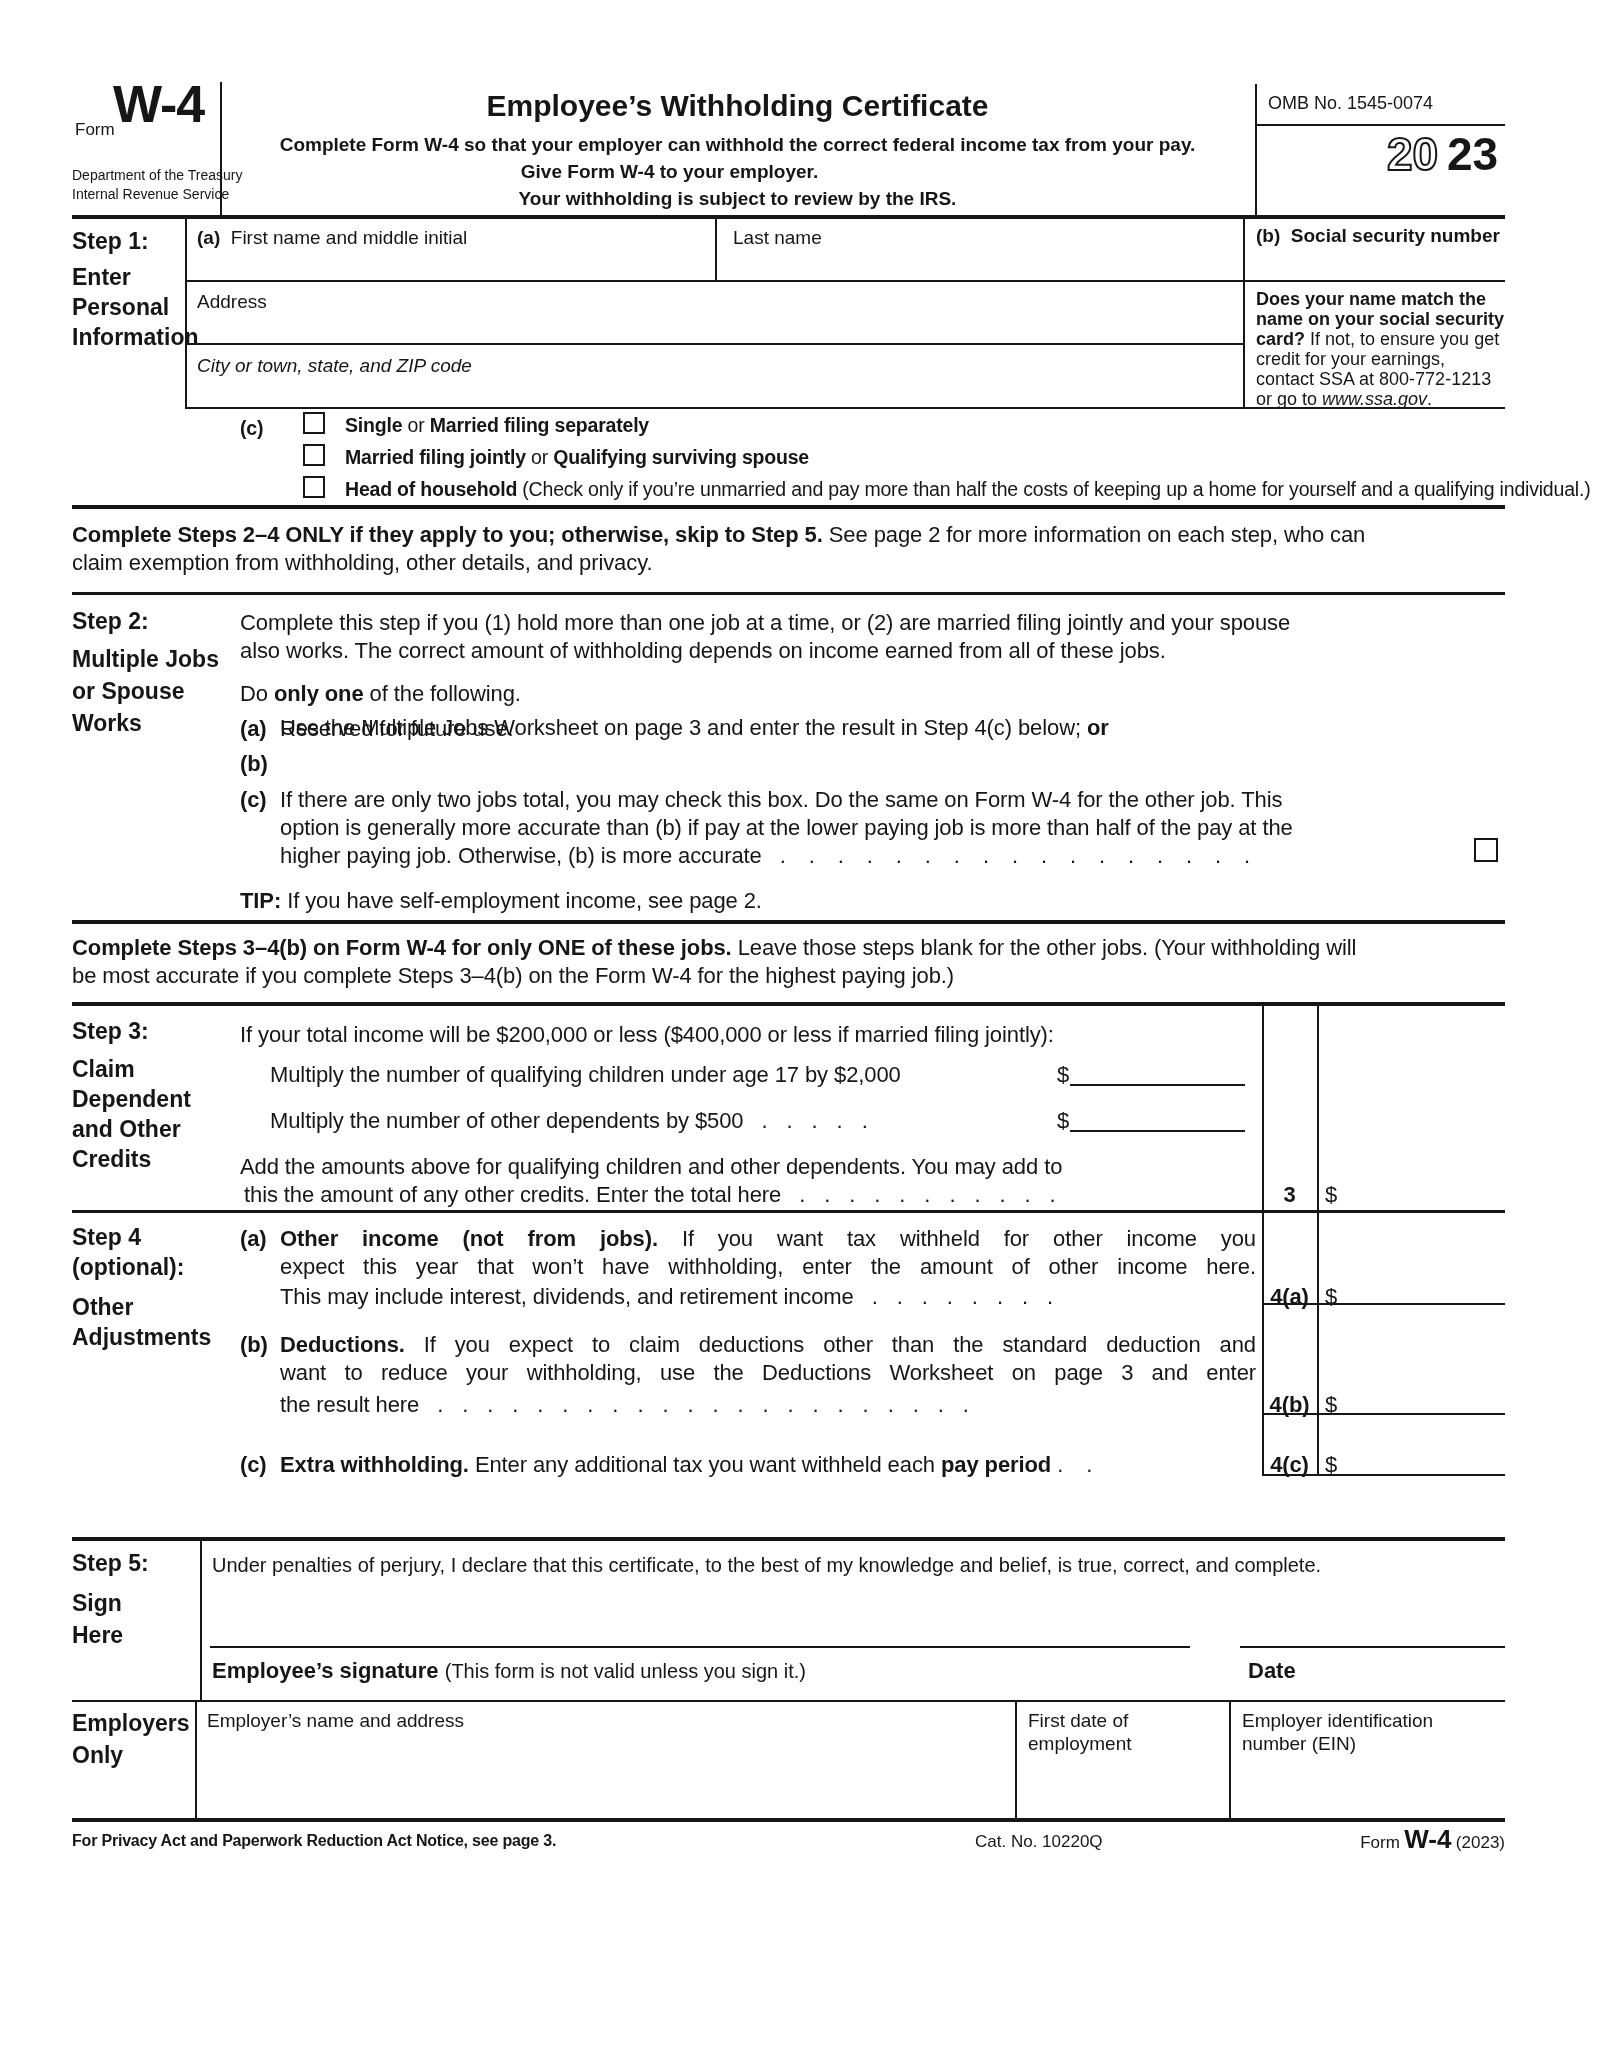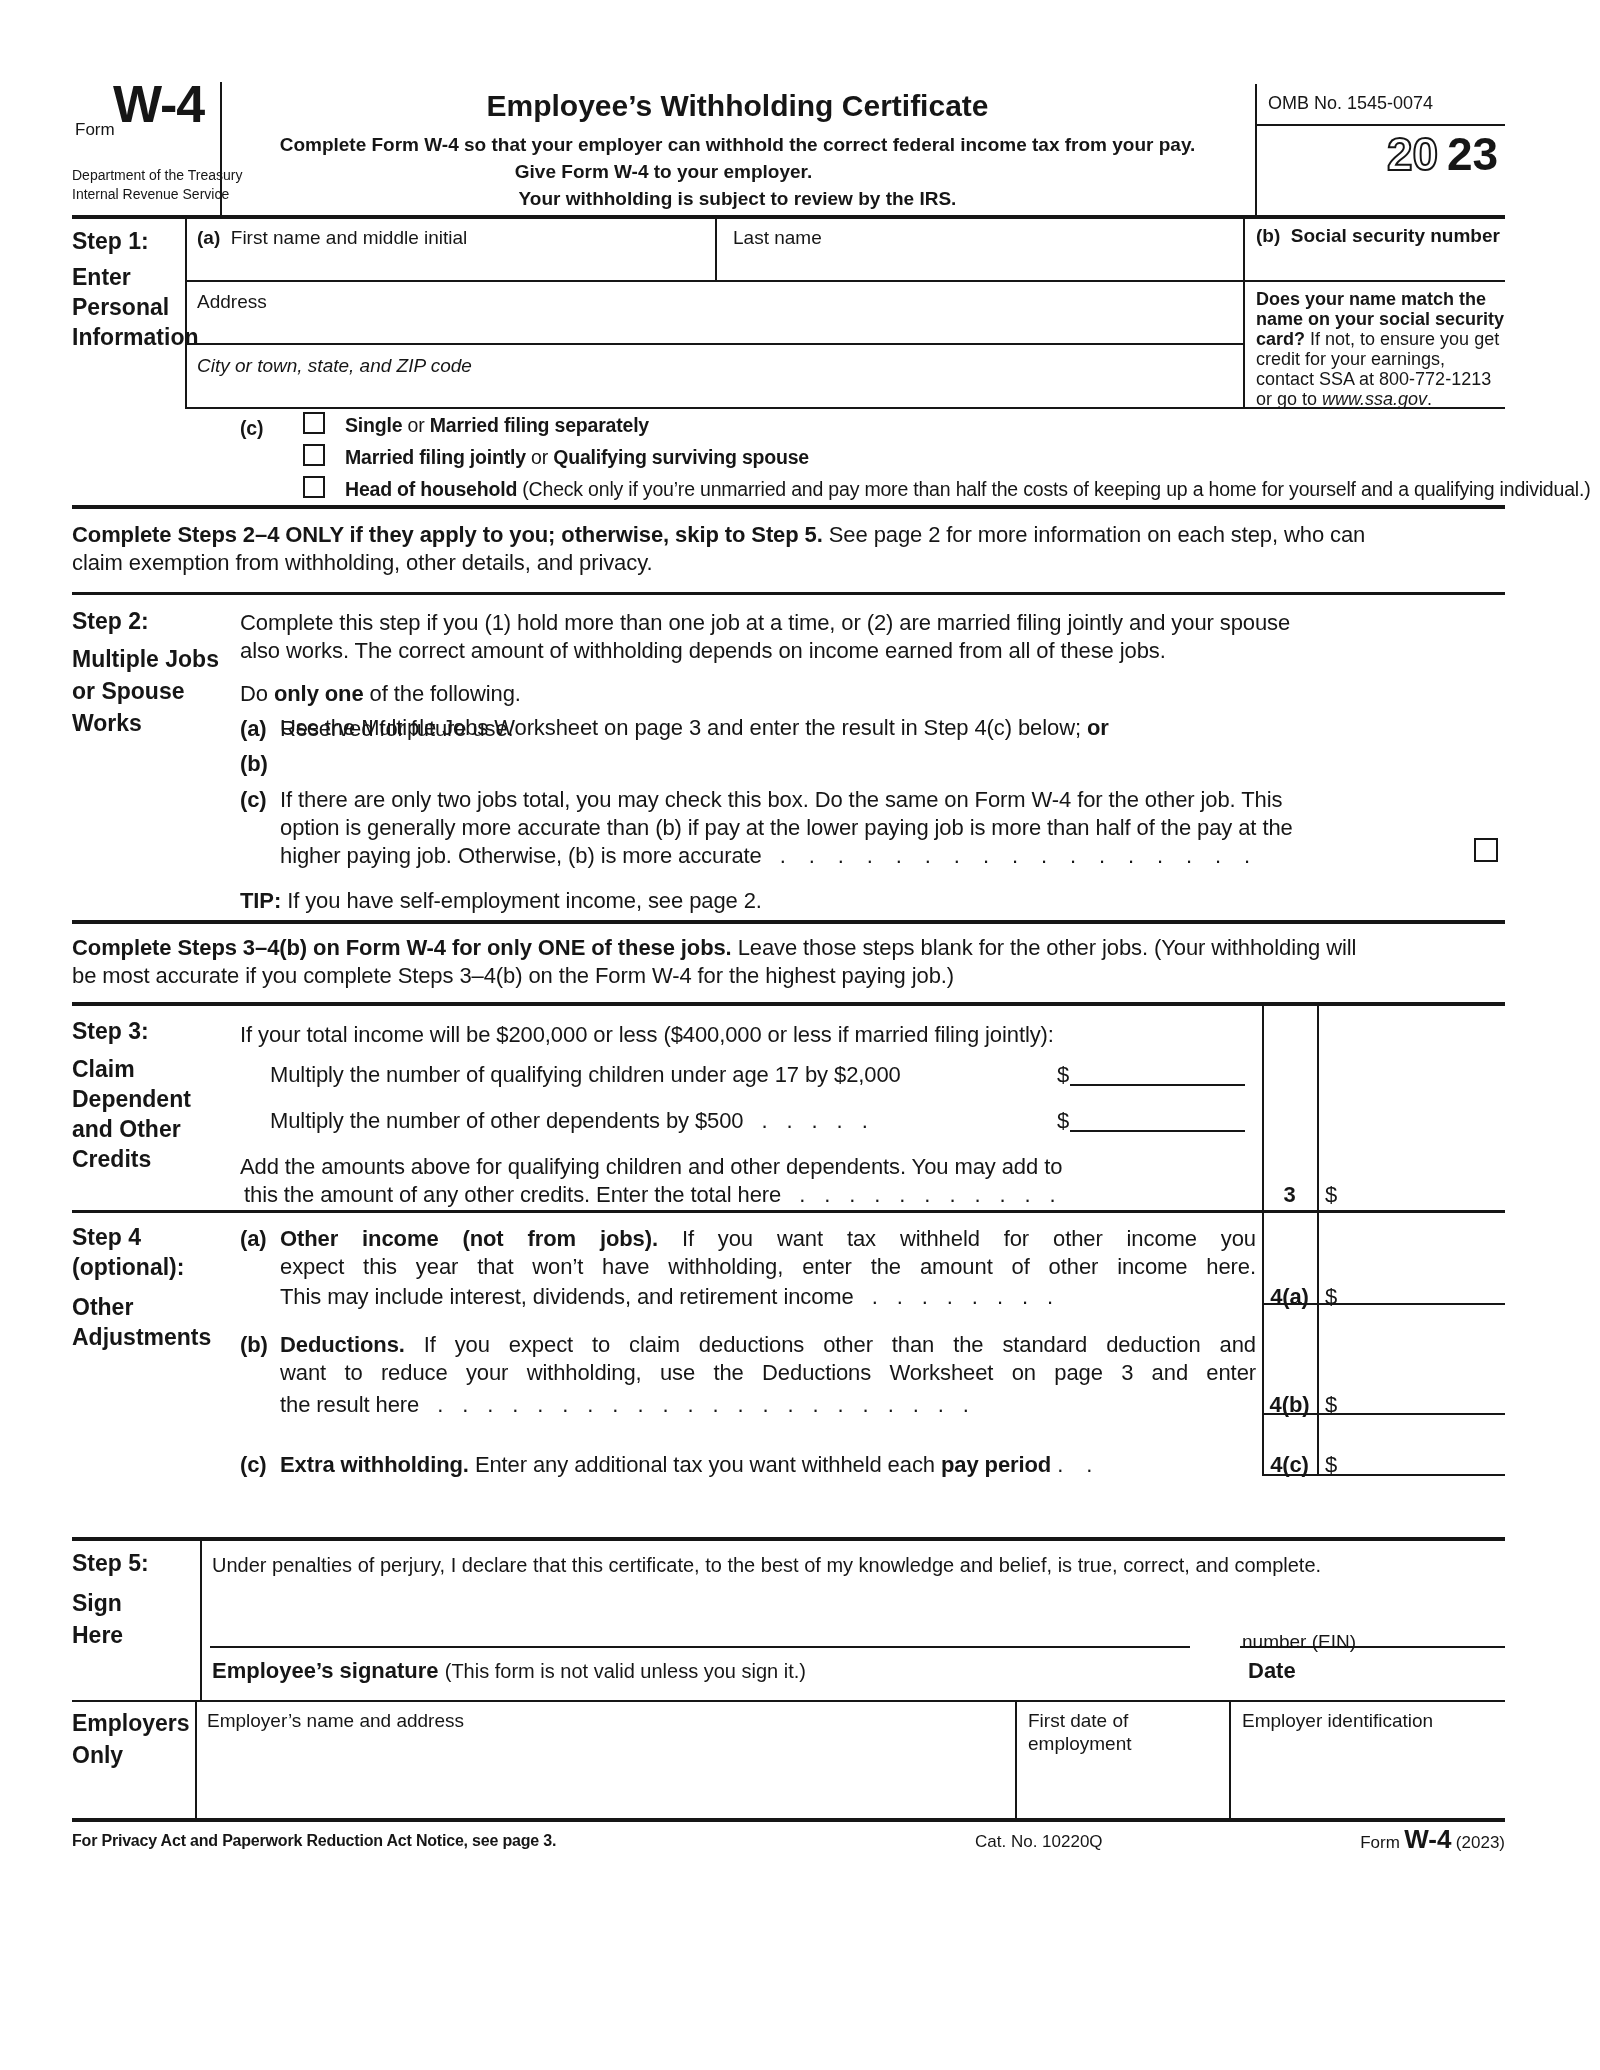--- a/index.html
+++ b/index.html
@@ -35,21 +35,21 @@
 
 <div class="page">
 
   <div class="t fs17" style="left:75px;top:120px;">Form</div>
   <div class="t b fs52" style="left:113px;top:74px;">W-4</div>
   <div class="t fs14" style="left:72px;top:167px;">Department of the Treasury</div>
   <div class="t fs14" style="left:72px;top:186px;">Internal Revenue Service</div>
 
   <div class="t b fs30 ctr" style="left:220px;top:88px;width:1035px;">Employee’s Withholding Certificate</div>
   <div class="t b fs19 ctr" style="left:220px;top:134px;width:1035px;">Complete Form W-4 so that your employer can withhold the correct federal income tax from your pay.</div>
-  <div class="t b fs19 ctr" style="left:222px;top:161px;width:883px;">Give Form W-4 to your employer.</div>
+  <div class="t b fs19 ctr" style="left:228px;top:161px;width:883px;">Give Form W-4 to your employer.</div>
   <div class="t b fs19 ctr" style="left:220px;top:188px;width:1035px;">Your withholding is subject to review by the IRS.</div>
 
   <div class="t fs18" style="left:1268px;top:93px;">OMB No. 1545-0074</div>
   <svg style="position:absolute;left:1385px;top:128px;" width="130" height="52">
     <text x="2" y="42" font-family="Liberation Sans, sans-serif" font-size="46" font-weight="bold" fill="#ffffff" stroke="#161616" stroke-width="2">20</text>
     <text x="62" y="42" font-family="Liberation Sans, sans-serif" font-size="46" font-weight="bold" fill="#161616">23</text>
   </svg>
 
   <div class="vl" style="left:220px;top:82px;width:2px;height:133px;"></div>
   <div class="vl" style="left:1255px;top:84px;width:2px;height:131px;"></div>
@@ -217,21 +217,21 @@
 
   <div class="t b fs23" style="left:72px;top:1710px;">Employers</div>
   <div class="t b fs23" style="left:72px;top:1742px;">Only</div>
 
   <div class="t fs19" style="left:207px;top:1710px;">Employer’s name and address</div>
   <div class="field" style="left:207px;top:1734px;width:800px;height:78px;"></div>
   <div class="t fs19" style="left:1028px;top:1710px;">First date of</div>
   <div class="t fs19" style="left:1028px;top:1733px;">employment</div>
   <div class="field" style="left:1028px;top:1758px;width:195px;height:54px;"></div>
   <div class="t fs19" style="left:1242px;top:1710px;">Employer identification</div>
-  <div class="t fs19" style="left:1242px;top:1631px;">number (EIN)</div>
+  <div class="t fs19" style="left:1242px;top:1733px;">number (EIN)</div>
   <div class="field" style="left:1242px;top:1758px;width:255px;height:54px;"></div>
 
   <div class="hl" style="left:72px;top:1818px;width:1433px;height:4px;"></div>
 
   <div class="t b fs16" style="left:72px;top:1832px;">For Privacy Act and Paperwork Reduction Act Notice, see page 3.</div>
   <div class="t fs17" style="left:975px;top:1832px;">Cat. No. 10220Q</div>
   <div class="t" style="left:1240px;top:1824px;width:265px;text-align:right;">
     <span class="fs17">Form</span>
     <span class="b fs26">W-4</span>
     <span class="fs17">(2023)</span>

